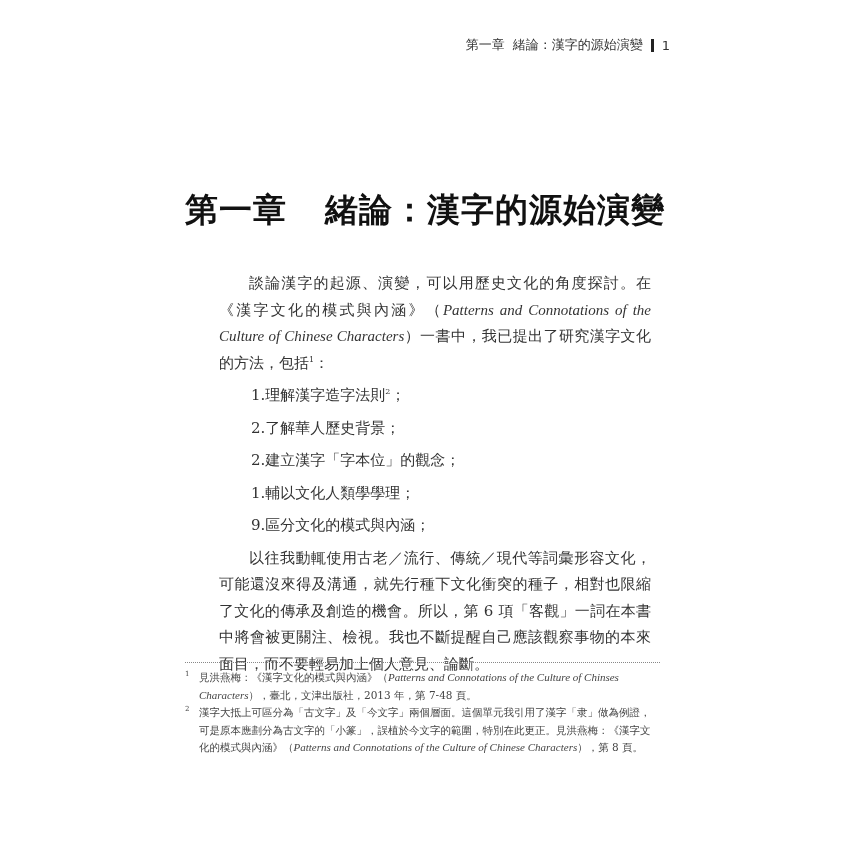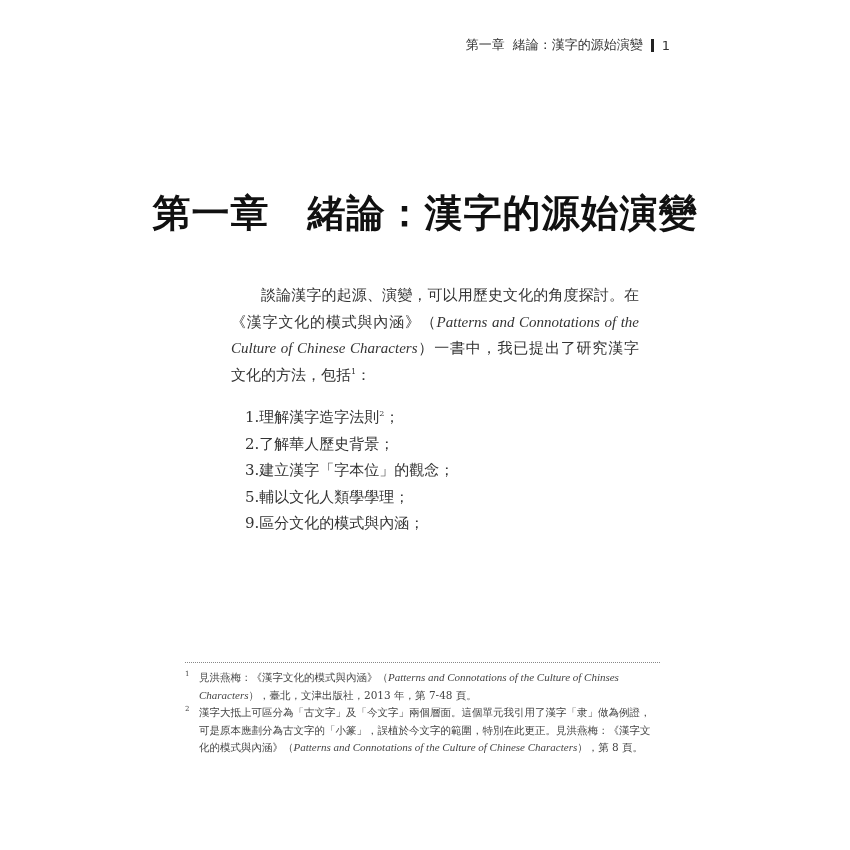--- a/index.html
+++ b/index.html
@@ -8,29 +8,29 @@
       font-family: "DejaVu Serif", "Liberation Serif", serif; color: #222;
     }
     .running-head {
       position: absolute; top: 36px; right: 180px;
       font-family: "DejaVu Sans", "Liberation Sans", sans-serif;
       font-size: 13px; color: #333; display: flex; align-items: center; gap: 8px;
     }
     .running-head .sep { display: inline-block; width: 3px; height: 13px; background: #222; }
     .chapter-title {
       position: absolute; top: 188px; left: 0; width: 850px; text-align: center;
-      font-size: 38px; font-weight: bold; color: #111; letter-spacing: 1px;
+      font-size: 33px; font-weight: bold; color: #111; letter-spacing: 1px;
     }
     .chapter-title .gap { display: inline-block; width: 38px; }
     .body-text {
       position: absolute; top: 266px; left: 215px; width: 440px;
       font-size: 15px; line-height: 26.5px; color: #333;
     }
-    .body-text p { margin: 16px; text-indent: 2em; text-align: justify; }
-    .body-text .item { margin: 0; padding-left: 2em; }
+    .body-text p { margin: 4px; text-indent: 2em; text-align: justify; }
+    .body-text .item { margin: 6px; padding-left: 2em; }
     .body-text em { font-family: "Liberation Serif", serif; font-style: italic; font-size: 15px; }
     sup { font-size: 8px; vertical-align: super; line-height: 0; }
     .fn-rule {
       position: absolute; top: 662px; left: 185px; width: 475px;
       border-top: 1px dotted #888;
     }
     .footnotes {
       position: absolute; top: 669px; left: 185px; width: 475px;
       font-size: 10.5px; line-height: 17.5px; color: #444;
     }
@@ -49,23 +49,24 @@
 </div>
 
 <div class="chapter-title">
   <span>第一章</span><span class="gap"></span><span>緒論：漢字的源始演變</span>
 </div>
 
 <div class="body-text">
   <p><span>談論漢字的起源、演變，可以用歷史文化的角度探討。在《漢字文化的模式與內涵》（</span><em>Patterns and Connotations of the Culture of Chinese Characters</em><span>）一書中，我已提出了研究漢字文化的方法，包括</span><sup>1</sup><span>：</span></p>
   <div class="item"><span>1.理解漢字造字法則</span><sup>2</sup><span>；</span></div>
   <div class="item">2.了解華人歷史背景；</div>
-  <div class="item">3.建立漢字「字本位」的觀念；</div>
-  <div class="item">5.輔以文化人類學學理；</div>
+  <div class="item">2.建立漢字「字本位」的觀念；</div>
+  <div class="item">1.輔以文化人類學學理；</div>
   <div class="item">9.區分文化的模式與內涵；</div>
+  <p>以往我動輒使用古老／流行、傳統／現代等詞彙形容文化，可能還沒來得及溝通，就先行種下文化衝突的種子，相對也限縮了文化的傳承及創造的機會。所以，第 6 項「客觀」一詞在本書中將會被更關注、檢視。我也不斷提醒自己應該觀察事物的本來面目，而不要輕易加上個人意見、論斷。</p>
 </div>
 
 <div class="fn-rule"></div>
 
 <div class="footnotes">
   <div class="fn">
     <span class="mark">1</span><span>見洪燕梅：《漢字文化的模式與內涵》（</span><em>Patterns and Connotations of the Culture of Chinses Characters</em><span>），臺北，文津出版社，2013 年，第 7-48 頁。</span>
   </div>
   <div class="fn">
     <span class="mark">2</span><span>漢字大抵上可區分為「古文字」及「今文字」兩個層面。這個單元我引用了漢字「隶」做為例證，可是原本應劃分為古文字的「小篆」，誤植於今文字的範圍，特別在此更正。見洪燕梅：《漢字文化的模式與內涵》（</span><em>Patterns and Connotations of the Culture of Chinese Characters</em><span>），第 8 頁。</span>

